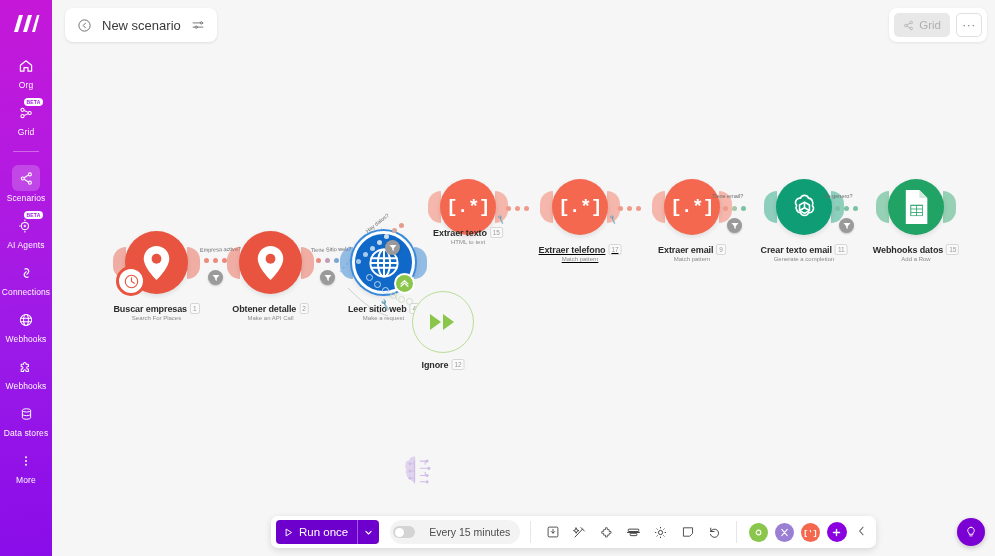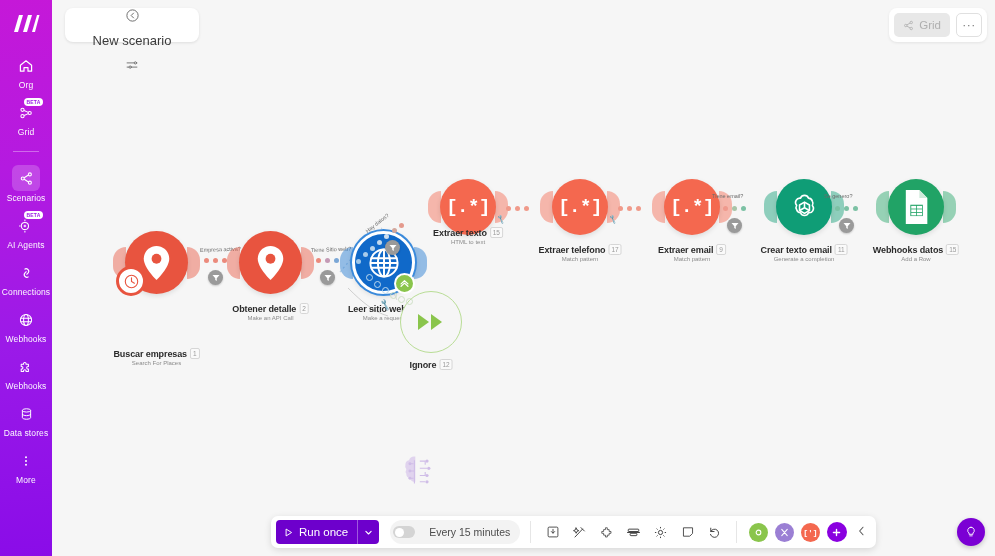--- a/index.html
+++ b/index.html
@@ -35,21 +35,21 @@
     position: absolute; top: -3px; right: -4px;
     background: #fff; color: #9b1ae8; font-size: 5px; font-weight: bold;
     border-radius: 5px; padding: 1px 2.5px; line-height: 6px; letter-spacing:.2px;
   }
   .nav-sep { width: 26px; height: 1px; background: rgba(255,255,255,.35); margin: 3px 0 13px; }
 
   
   #topbar-left {
     position: absolute; left: 65px; top: 8px; height: 34px;
     background: #fff; border-radius: 8px; display:flex; align-items:center;
-    padding: 0 12px; gap: 10px; box-shadow: 0 1px 3px rgba(0,0,0,.10); min-width: 134px; flex-direction: column;
+    padding: 0 12px; gap: 10px; box-shadow: 0 1px 3px rgba(0,0,0,.10); min-width: 134px;
   }
   #scenario-name { font-size: 13px; color: #3a3a3a; flex: 1; }
   #topbar-right {
     position: absolute; right: 8px; top: 8px; height: 34px;
     background: #fff; border-radius: 8px; display:flex; align-items:center;
     padding: 0 5px; gap: 6px; box-shadow: 0 1px 3px rgba(0,0,0,.08);
   }
   .share-btn {
     background: #e8e8e8; color: #b0b0b0; border: none; border-radius: 5px;
     height: 24px; padding: 0 9px; font-size: 11.5px; display:flex; align-items:center; gap:5px;
@@ -323,21 +323,21 @@
             <circle cx="12" cy="12" r="4.6" fill="#e8543f"></circle>
           </svg>
         </div>
 
         <div style="position:absolute;left:-9px;top:35px;width:30px;height:30px;border-radius:50%;background:#fff;border:3px solid #e8543f;display:flex;align-items:center;justify-content:center;">
           <svg width="17" height="17" viewBox="0 0 20 20" fill="none" stroke="#e8543f" stroke-width="1.3">
             <circle cx="10" cy="10" r="7.3"></circle>
               <path d="M10 5.6 V10 L13.4 12" stroke-linecap="round"></path>
           </svg>
         </div>
-        <div class="node-label" style="top:72px;margin-top:45px;">
+        <div class="node-label" style="top:72px;">
           <div class="node-title">
             <span>Buscar empresas</span>
             <span class="node-badge">1</span>
           </div>
           <div class="node-sub">Search For Places</div>
         </div>
       </div>
 
       <div>
         <div class="conn-label" style="left:148px; top:247px; transform:rotate(-2deg);">Empresa activa?</div>
@@ -406,21 +406,21 @@
           <div class="node-title">
             <span>Leer sitio web</span>
             <span class="node-badge">4</span>
           </div>
           <div class="node-sub">Make a request</div>
         </div>
       </div>
 
       <span class="wrench" style="left:328px; top:300px; transform:rotate(18deg);">🔧</span>
 
-      <div class="node" style="left:348px; top:291px;">
+      <div class="node" style="left:360px; top:291px;">
         <div class="bubble" style="width:62px;height:62px;background:#f6f6f6;border:1.5px solid #b9dd96;box-shadow:none;">
           <svg width="28" height="20" viewBox="0 0 28 20" fill="#8ac54c">
             <path d="M1 2 L12 10 L1 18 Z"></path>
               <path d="M14 2 L25 10 L14 18 Z"></path>
           </svg>
         </div>
         <div class="node-label" style="top:68px;">
           <div class="node-title">
             <span>Ignore</span>
             <span class="node-badge">12</span>
@@ -476,21 +476,21 @@
         </div>
         <span class="wrench" style="left:445px; top:216px; font-size:7px; transform:rotate(20deg);">🔧</span>
       </div>
 
       <div class="node" style="left:500px; top:179px;">
         <div class="node-cap cap-l" style="background:#f4684f;"></div>
         <div class="node-cap cap-r" style="background:#f4684f;"></div>
         <div class="bubble" style="width:56px;height:56px;background:#f4684f;">
           <span style="color:#fff;font-family:'Liberation Mono',monospace;font-size:19px;font-weight:bold;letter-spacing:-.5px;">[.*]</span>
         </div>
-        <div class="node-label" style="top:65px;">
+        <div class="node-label" style="top:65px;text-decoration:underline;">
           <div class="node-title">
             <span>Extraer telefono</span>
             <span class="node-badge">17</span>
           </div>
           <div class="node-sub">Match pattern</div>
         </div>
       </div>
 
       <div>
         <div class="dots" style="left:566px; top:206px;">

